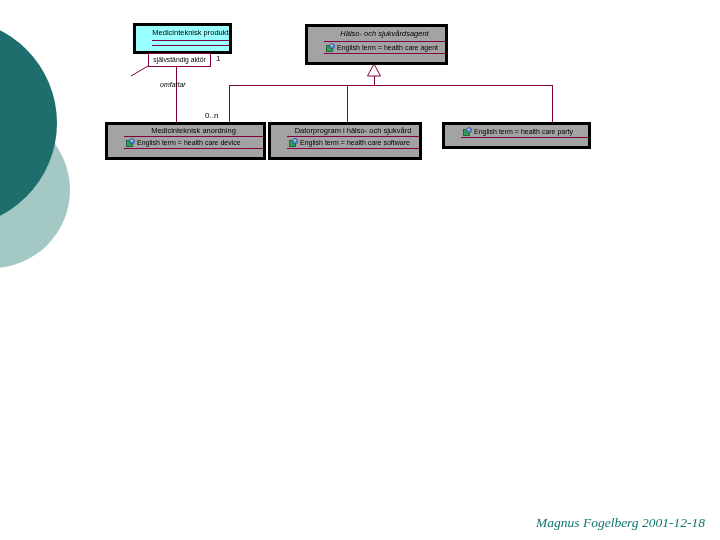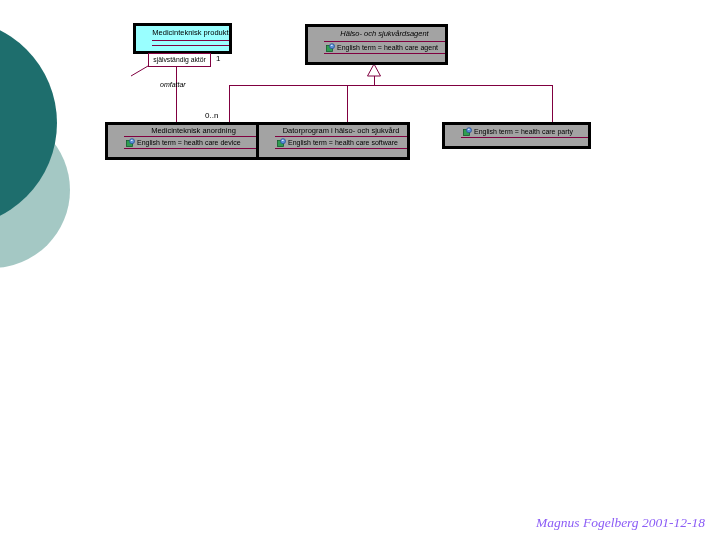--- a/index.html
+++ b/index.html
@@ -38,21 +38,21 @@
     background:#ffffff;border:1px solid #800040;font-size:6.8px;line-height:12px;
     text-align:center;white-space:nowrap;color:#000;
   }
   .lbl{position:absolute;z-index:4;color:#000;white-space:nowrap;}
   .lbl.mult-1{left:216px;top:54px;font-size:8px;}
   .lbl.assoc-name{left:160px;top:81px;font-size:7px;font-style:italic;}
   .lbl.mult-n{left:181px;top:111px;font-size:8px;margin-left:24px;}
   
   .footer{
     position:absolute;right:15px;top:515px;z-index:4;
-    font-family:"Liberation Serif",serif;font-style:italic;font-size:13.5px;color:#8b5cf6;
+    font-family:"Liberation Serif",serif;font-style:italic;font-size:13.5px;color:#0f766e;
   }
 </style>
 </head>
 <body>
 
 <div class="circle light"></div>
 <div class="circle dark"></div>
 
 <svg class="connectors" width="720" height="540" shape-rendering="crispEdges" stroke="#800040" stroke-width="1" fill="none">
 
@@ -92,21 +92,21 @@
     <svg class="attr-icon" viewBox="0 0 9 9">
       <rect x="0.5" y="2.5" width="6" height="6" fill="#2f9e52" stroke="#145c2c" stroke-width="0.8"></rect>
       <circle cx="6" cy="3.2" r="2.5" fill="#5b8fd8" stroke="#27518f" stroke-width="0.8"></circle>
       <rect x="4.8" y="1.8" width="1.8" height="1.2" fill="#d9e8ff"></rect>
     </svg>
     <span>English term = health care device</span>
   </div>
   <div class="uml-empty"></div>
 </div>
 
-<div class="uml-class yellow" style="left:256px;top:122px;width:154px;">
+<div class="uml-class yellow" style="left:268px;top:122px;width:154px;">
   <div class="uml-title t11">Datorprogram i hälso- och sjukvård</div>
   <div class="uml-attr">
     <svg class="attr-icon" viewBox="0 0 9 9">
       <rect x="0.5" y="2.5" width="6" height="6" fill="#2f9e52" stroke="#145c2c" stroke-width="0.8"></rect>
       <circle cx="6" cy="3.2" r="2.5" fill="#5b8fd8" stroke="#27518f" stroke-width="0.8"></circle>
       <rect x="4.8" y="1.8" width="1.8" height="1.2" fill="#d9e8ff"></rect>
     </svg>
     <span>English term = health care software</span>
   </div>
   <div class="uml-empty"></div>

